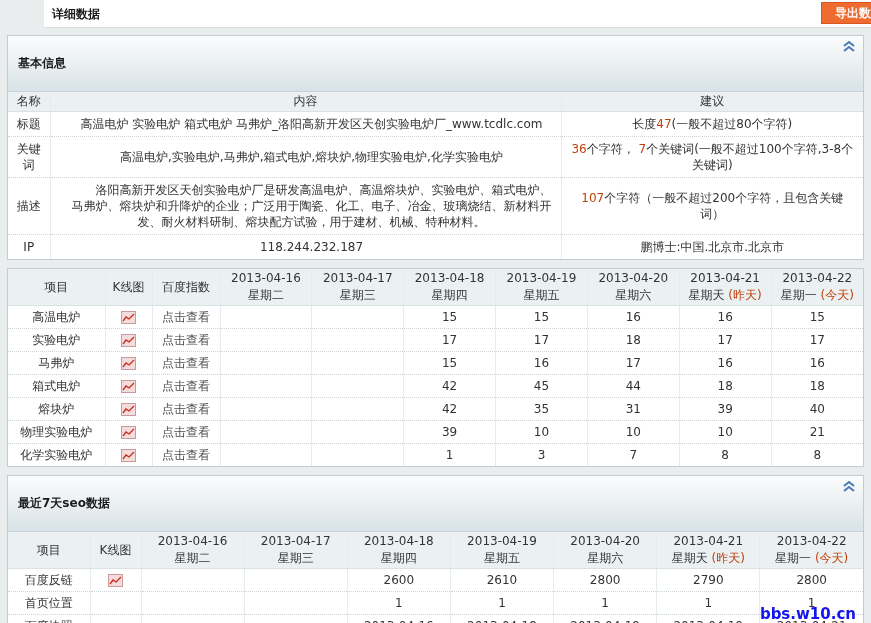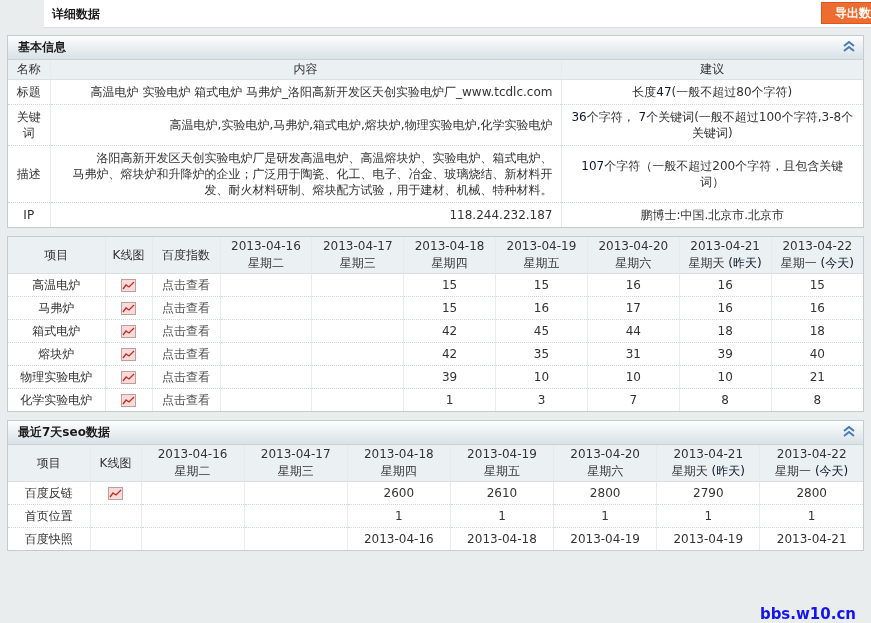--- a/index.html
+++ b/index.html
@@ -13,43 +13,43 @@
   .page-title{position:absolute;left:8px;top:6px;font-weight:bold;color:#1a1a1a;font-size:12px;}
   .export-btn{
     position:absolute;top:2px;right:-26px;width:76px;height:22px;
     background:#ee6c30;border:1px solid #d8571c;color:#fff;font-weight:bold;
     font-size:12px;font-family:inherit;cursor:pointer;padding:0;
   }
   
   .content{padding:7px 7px 0 7px;}
   .sec{background:#fff;border:1px solid #c3cdd1;margin-bottom:8px;}
   .sec-hd{
-    position:relative;height:21px;line-height:21px;padding:1px 10px;
+    position:relative;height:21px;line-height:21px;padding:17px 10px;
     font-weight:bold;color:#1a1a1a;
     background:linear-gradient(#fcfdfd,#d9e2e6);
     border-bottom:1px solid #c9d3d7;
   }
   .chev{position:absolute;right:8px;top:5px;width:12px;height:11px;cursor:pointer;}
   
   table{border-collapse:collapse;table-layout:fixed;width:100%;}
   th,td{
     border-right:1px solid #e6ebed;border-bottom:1px dotted #ccd4d7;
     padding:0 4px;text-align:center;overflow:hidden;vertical-align:middle;
   }
   th:last-child,td:last-child{border-right:none;}
   tbody tr:last-child td{border-bottom:none;}
   thead th{background:#ebf1f3;font-weight:normal;color:#333;border-bottom:1px solid #d9e1e4;}
   .basic thead th{height:19px;}
   .basic td{padding:4px 8px;line-height:16px;}
-  .basic td.cont{text-align:right;padding-left:20px;}
+  .basic td.cont{text-align:center;padding-left:20px;}
   .basic td.indent{text-indent:24px;}
   .kw thead th,.seo thead th{height:36px;padding:0 2px;}
   .kw tbody td,.seo tbody td{height:22px;line-height:22px;padding:0 2px;}
   .date-th div{line-height:17px;font-weight:normal;}
-  .red{color:#0f172a;}
+  .red{color:#c2410c;}
   .view-link{color:#4d4d4d;cursor:pointer;}
   .kicon{display:inline-block;width:15px;height:13px;vertical-align:middle;cursor:pointer;}
   .watermark{
     position:absolute;right:15px;bottom:0px;color:#1414f0;
     font-weight:bold;font-size:15px;
   }
 </style>
 </head>
 <body>
 
@@ -163,20 +163,35 @@
                   <polyline points="2,10 5,6 8,8 13,3" stroke="#cc2a1a" stroke-width="1.3" fill="none"></polyline>
                 </svg></span></td>
             <td><span class="view-link">点击查看</span></td>
             <td></td>
             <td></td>
             <td>15</td>
             <td>15</td>
             <td>16</td>
             <td>16</td>
             <td>15</td>
+          </tr>
+          <tr>
+            <td>实验电炉</td>
+            <td><span><svg class="kicon" viewBox="0 0 15 13">
+                  <rect x="0.5" y="0.5" width="14" height="12" fill="#f5dcdc" stroke="#c99a9a"></rect>
+                  <polyline points="2,10 5,6 8,8 13,3" stroke="#cc2a1a" stroke-width="1.3" fill="none"></polyline>
+                </svg></span></td>
+            <td><span class="view-link">点击查看</span></td>
+            <td></td>
+            <td></td>
+            <td>17</td>
+            <td>17</td>
+            <td>18</td>
+            <td>17</td>
+            <td>17</td>
           </tr>
           <tr>
             <td>马弗炉</td>
             <td><span><svg class="kicon" viewBox="0 0 15 13">
                   <rect x="0.5" y="0.5" width="14" height="12" fill="#f5dcdc" stroke="#c99a9a"></rect>
                   <polyline points="2,10 5,6 8,8 13,3" stroke="#cc2a1a" stroke-width="1.3" fill="none"></polyline>
                 </svg></span></td>
             <td><span class="view-link">点击查看</span></td>
             <td></td>
             <td></td>

